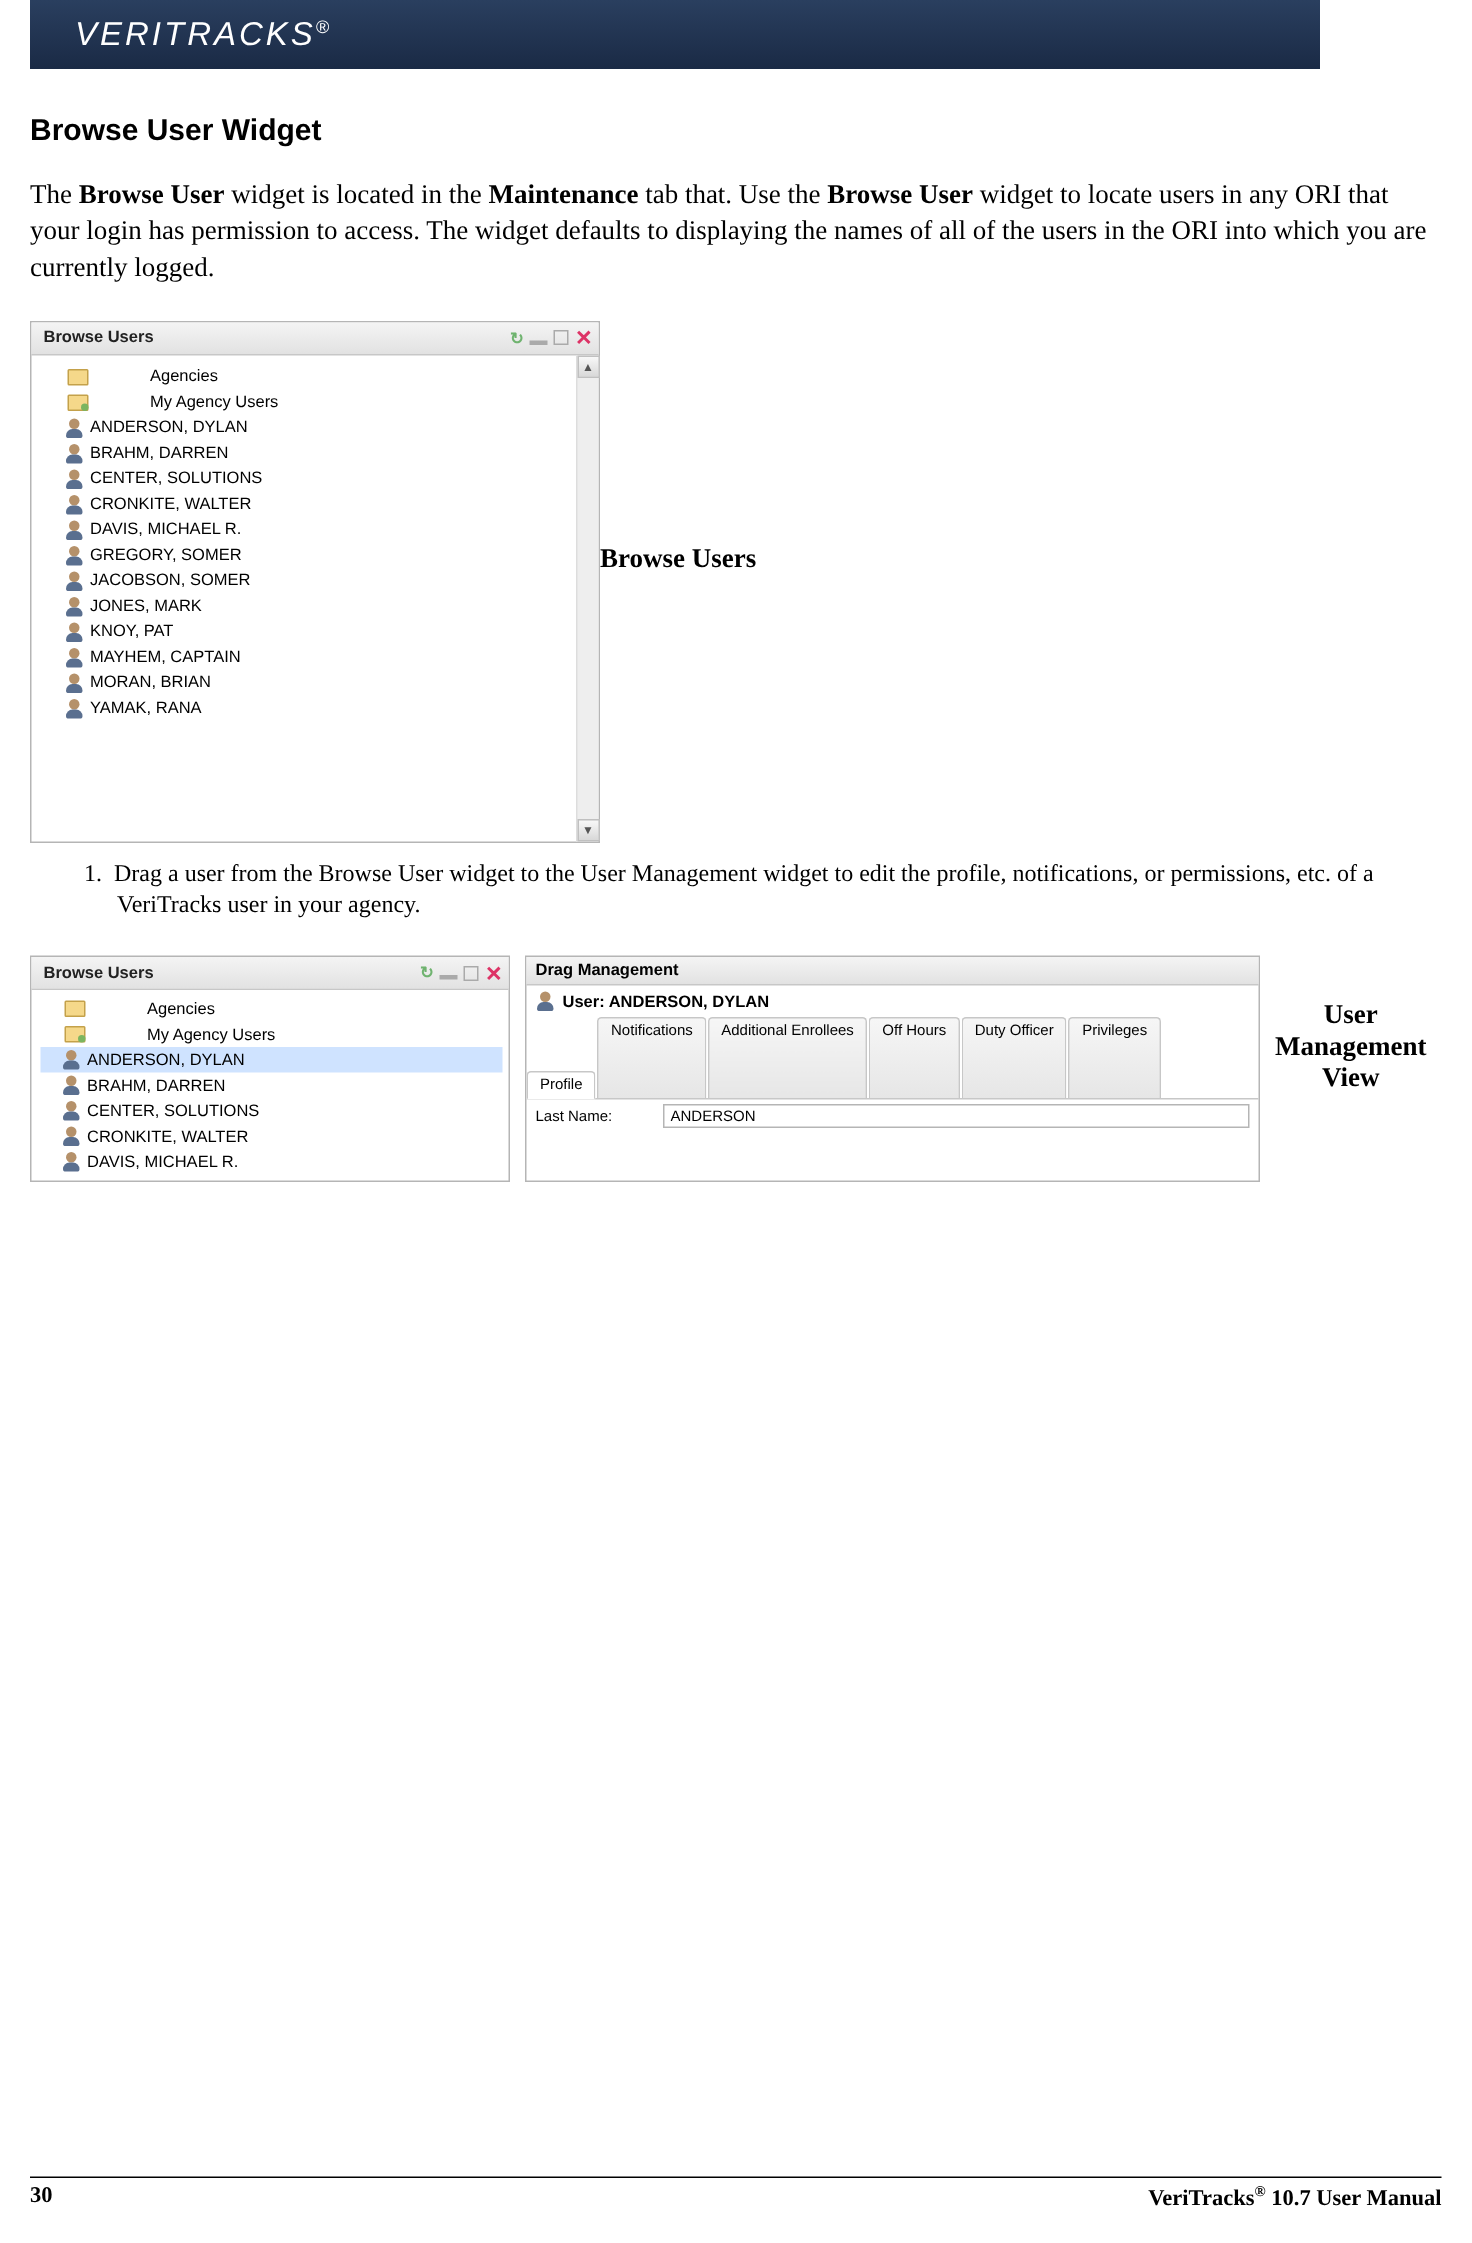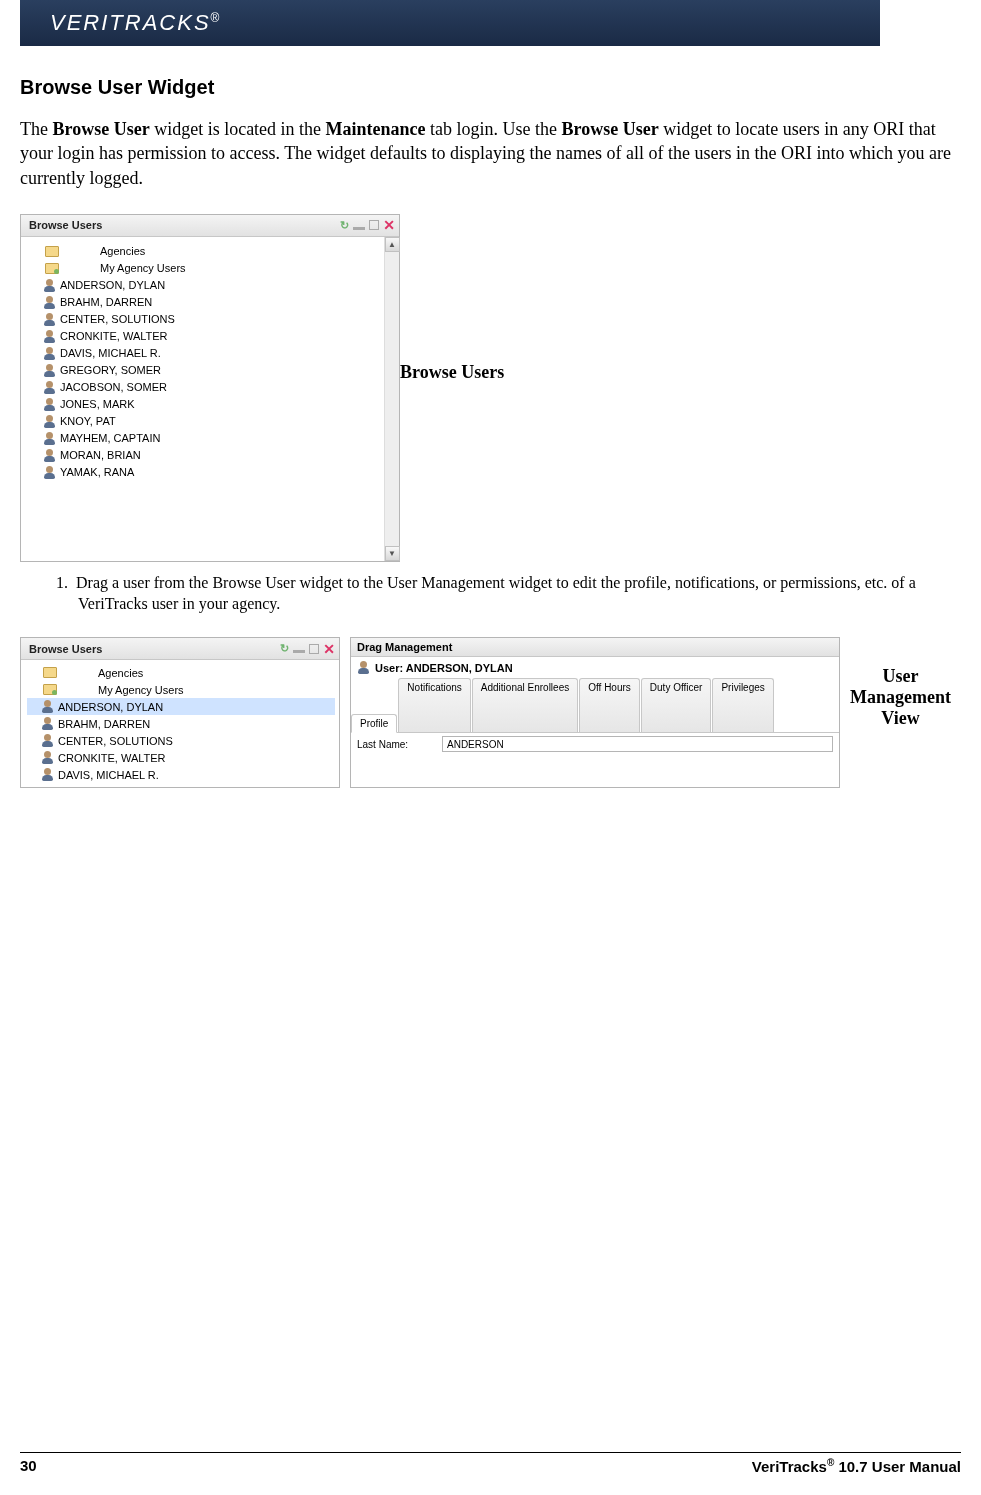--- a/index.html
+++ b/index.html
@@ -227,42 +227,42 @@
   }
   .footer {
     position: absolute;
     bottom: 20px;
     left: 20px;
     right: 20px;
     border-top: 1px solid #000;
     padding-top: 4px;
     display: flex;
     justify-content: space-between;
-    font-family: Liberation Sans, sans-serif;
+    font-family: Liberation Serif, serif;
     font-weight: bold;
     font-size: 15px;
   }
   .footer .rsup { font-size: 10px; vertical-align: super; }
   
   .page { min-height: 1495px; }
 </style>
 </head>
 <body>
 
 <div class="page">
   <div class="logo-bar">
     <span class="logo-text">
       <span>VERITRACKS</span><span class="reg">®</span>
     </span>
   </div>
 
   <div class="section-title">Browse User Widget</div>
 
   <div class="intro">
-    <span>The </span><b>Browse User</b><span> widget is located in the </span><b>Maintenance</b><span> tab login.  Use the </span><b>Browse User</b><span> widget to locate users in any ORI that your login has permission to access.  The widget defaults to displaying the names of all of the users in the ORI into which you are currently logged.</span>
+    <span>The </span><b>Browse User</b><span> widget is located in the </span><b>Maintenance</b><span> tab that.  Use the </span><b>Browse User</b><span> widget to locate users in any ORI that your login has permission to access.  The widget defaults to displaying the names of all of the users in the ORI into which you are currently logged.</span>
   </div>
 
   <div class="figure-wrap">
     <div class="widget widget1">
       <div class="widget-title">
         <span>Browse Users</span>
         <span class="title-icons">
           <span class="ico-green"></span>
           <span class="ico-min"></span>
           <span class="ico-max"></span>

